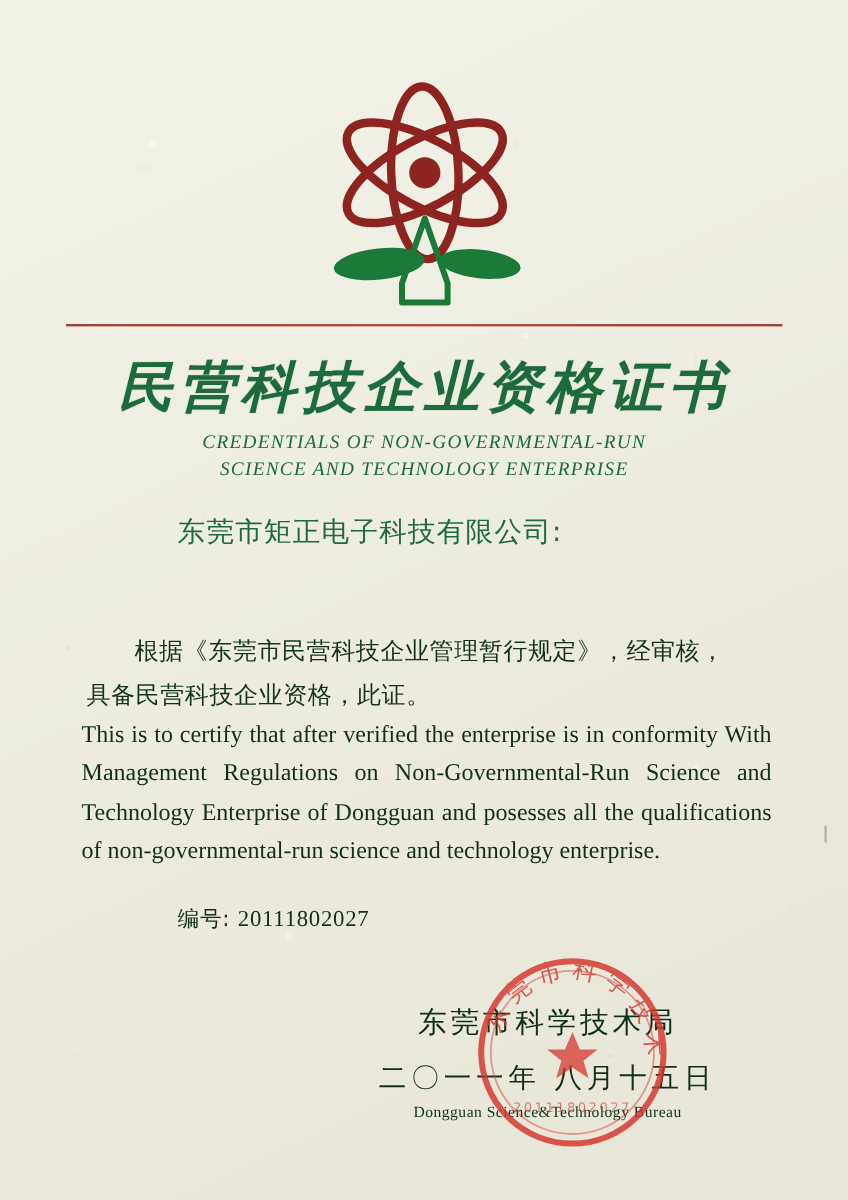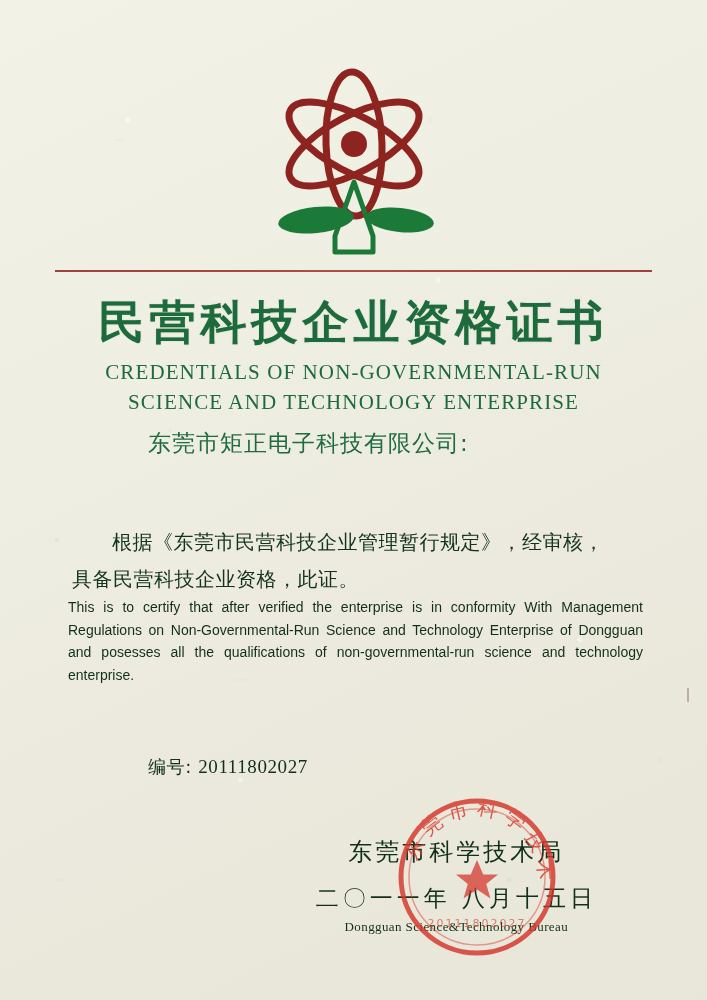--- a/index.html
+++ b/index.html
@@ -60,34 +60,35 @@
     height: 2px;
     background: linear-gradient(to right, #8e2420, #a33029 50%, #8e2420);
     opacity: .85;
   }
   #title-block {
     position: absolute;
     left: 0;
     right: 0;
     top: 296px;
     text-align: center;
+    font-style: italic;
   }
   #title-cn {
     font-family: "DejaVu Sans", sans-serif;
     font-weight: bold;
     font-size: 46px;
     letter-spacing: 5px;
     color: #1d6b3c;
     line-height: 1.15;
     text-shadow: 0 0 1px rgba(29,107,60,.45);
   }
   #title-en {
     margin-top: 8px;
     font-family: "Liberation Serif", serif;
-    font-size: 21px;
+    font-size: 16px;
     letter-spacing: 1.1px;
     color: #1d6b3c;
     line-height: 1.45;
   }
   #title-en span { display: block; }
   #recipient {
     position: absolute;
     left: 148px;
     top: 428px;
     font-family: "DejaVu Sans", sans-serif;
@@ -107,22 +108,22 @@
     line-height: 1.85;
     letter-spacing: .5px;
     text-align: justify;
   }
   #body-cn .indent { text-indent: 2em; display: block; }
   #body-en {
     position: absolute;
     left: 68px;
     right: 64px;
     top: 596px;
-    font-family: Liberation Sans, sans-serif;
-    font-size: 14px;
+    font-family: Liberation Serif, serif;
+    font-size: 20px;
     color: #123018;
     line-height: 1.62;
     text-align: justify;
   }
   #serial-block {
     position: absolute;
     left: 148px;
     top: 752px;
     font-family: "DejaVu Sans", sans-serif;
     font-size: 18px;

